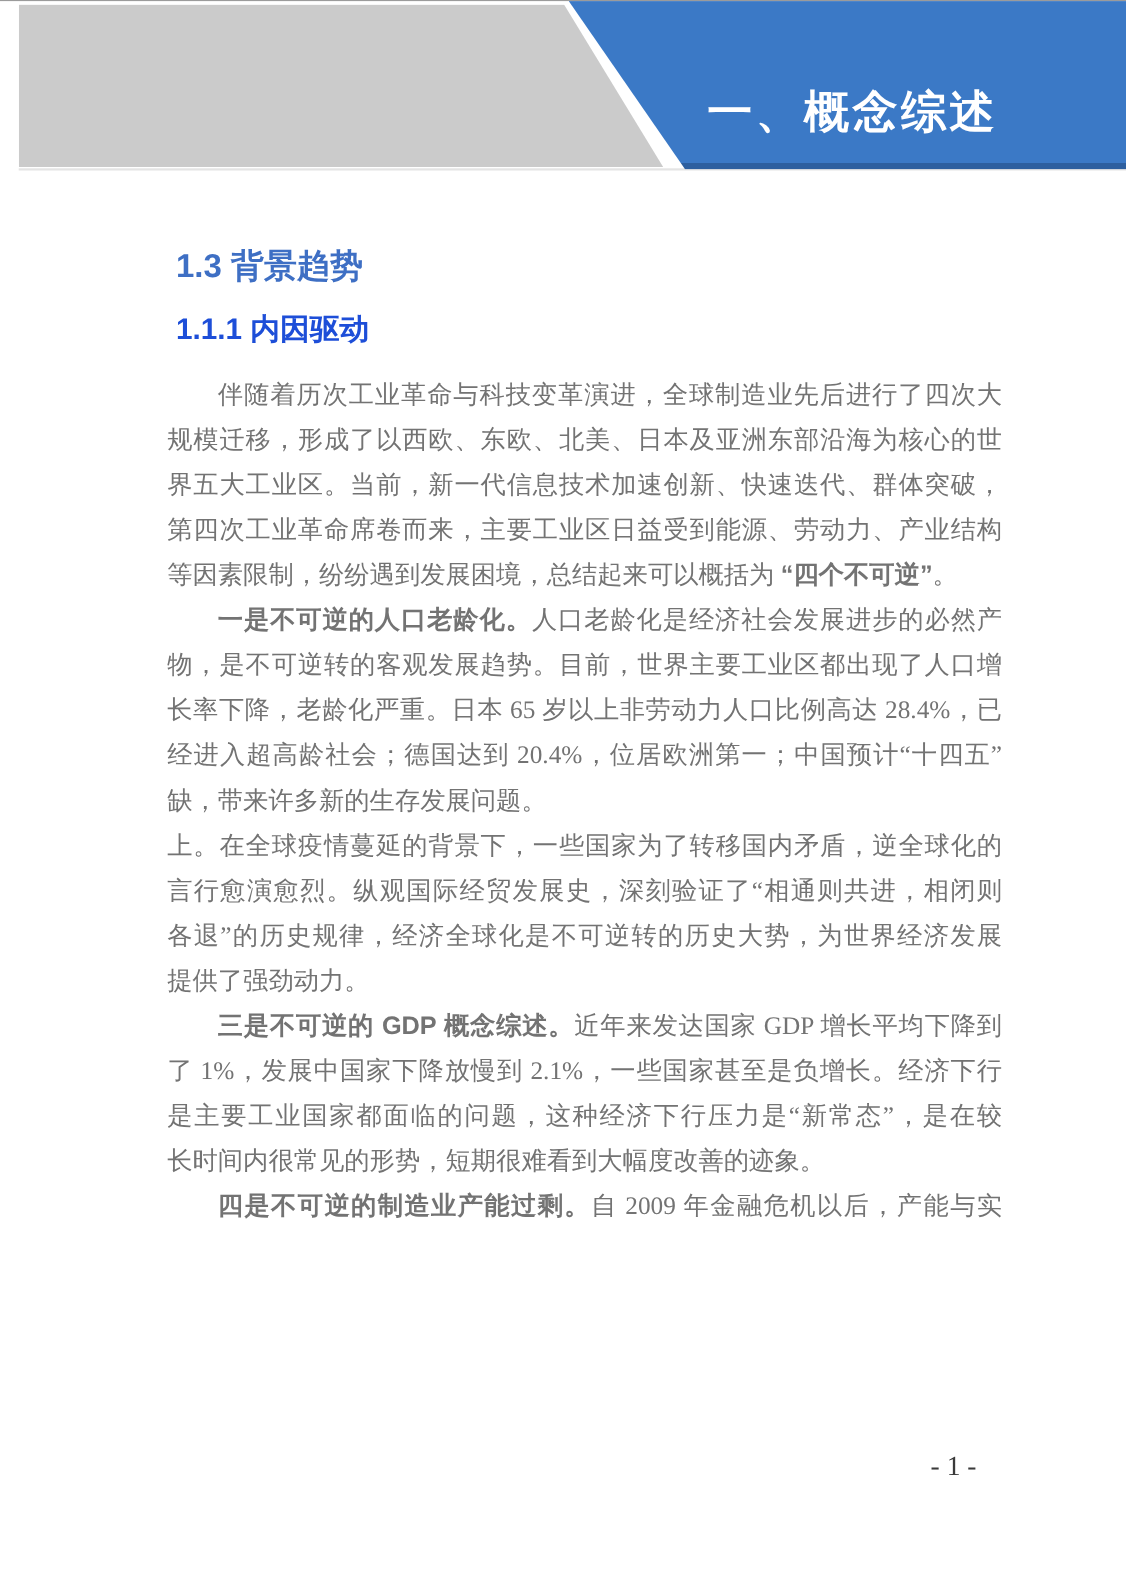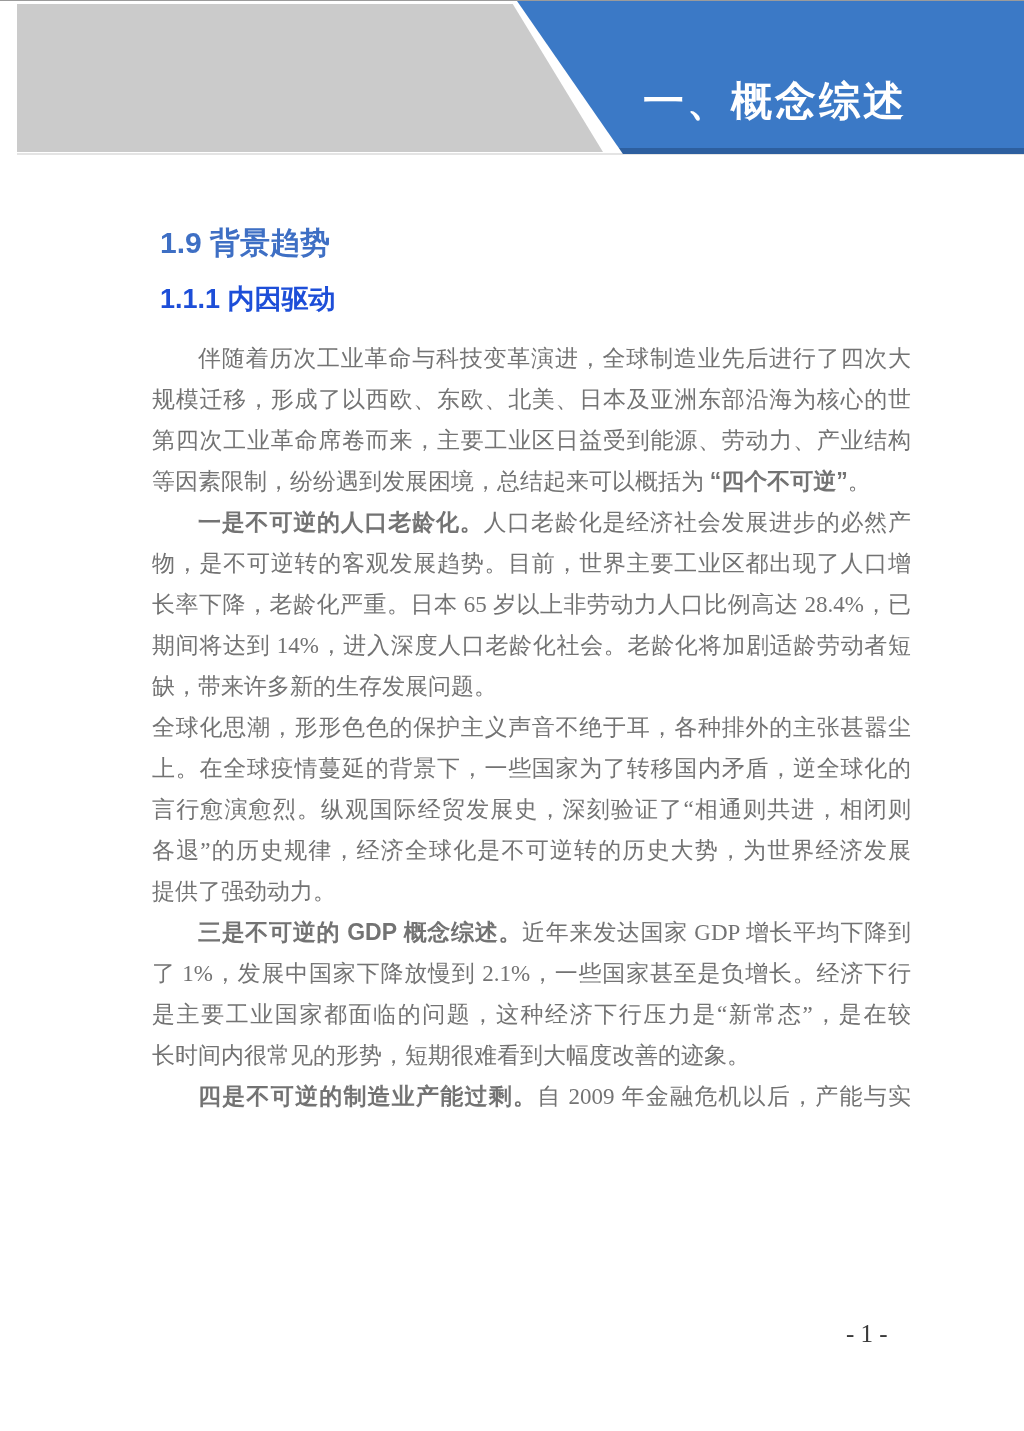--- a/index.html
+++ b/index.html
@@ -76,35 +76,35 @@
 <div class="page">
 
   <div class="header-rule"></div>
 
   <div class="band-gray"></div>
 
   <div class="band-blue">
     <span class="chapter-title">一、概念综述</span>
   </div>
 
-  <h1 class="h-section">1.9 背景趋势</h1>
+  <h1 class="h-section">1.3 背景趋势</h1>
 
   <h2 class="h-subsection">1.1.1 内因驱动</h2>
 
   <div class="content" id="paragraphs">
       <div class="line first"><span>伴随着历次工业革命与科技变革演进，全球制造业先后进行了四次大</span></div>
       <div class="line"><span>规模迁移，形成了以西欧、东欧、北美、日本及亚洲东部沿海为核心的世</span></div>
+      <div class="line"><span>界五大工业区。当前，新一代信息技术加速创新、快速迭代、群体突破，</span></div>
       <div class="line"><span>第四次工业革命席卷而来，主要工业区日益受到能源、劳动力、产业结构</span></div>
       <div class="line last"><span>等因素限制，纷纷遇到发展困境，总结起来可以概括为 </span><span class="b">“四个不可逆”</span><span>。</span></div>
       <div class="line first"><span class="b">一是不可逆的人口老龄化。</span><span>人口老龄化是经济社会发展进步的必然产</span></div>
       <div class="line"><span>物，是不可逆转的客观发展趋势。目前，世界主要工业区都出现了人口增</span></div>
       <div class="line"><span>长率下降，老龄化严重。日本 65 岁以上非劳动力人口比例高达 28.4%，已</span></div>
-      <div class="line"><span>期间将达到 14%，进入深度人口老龄化社会。老龄化将加剧适龄劳动者短</span></div>
+      <div class="line"><span>经进入超高龄社会；德国达到 20.4%，位居欧洲第一；中国预计“十四五”</span></div>
       <div class="line last"><span>缺，带来许多新的生存发展问题。</span></div>
-      <div class="line"><span>全球化思潮，形形色色的保护主义声音不绝于耳，各种排外的主张甚嚣尘</span></div>
       <div class="line"><span>上。在全球疫情蔓延的背景下，一些国家为了转移国内矛盾，逆全球化的</span></div>
       <div class="line"><span>言行愈演愈烈。纵观国际经贸发展史，深刻验证了“相通则共进，相闭则</span></div>
       <div class="line"><span>各退”的历史规律，经济全球化是不可逆转的历史大势，为世界经济发展</span></div>
       <div class="line last"><span>提供了强劲动力。</span></div>
       <div class="line first"><span class="b">三是不可逆的 GDP 概念综述。</span><span>近年来发达国家 GDP 增长平均下降到</span></div>
       <div class="line"><span>了 1%，发展中国家下降放慢到 2.1%，一些国家甚至是负增长。经济下行</span></div>
       <div class="line"><span>是主要工业国家都面临的问题，这种经济下行压力是“新常态”，是在较</span></div>
       <div class="line last"><span>长时间内很常见的形势，短期很难看到大幅度改善的迹象。</span></div>
       <div class="line first"><span class="b">四是不可逆的制造业产能过剩。</span><span>自 2009 年金融危机以后，产能与实</span></div>
     </div>

